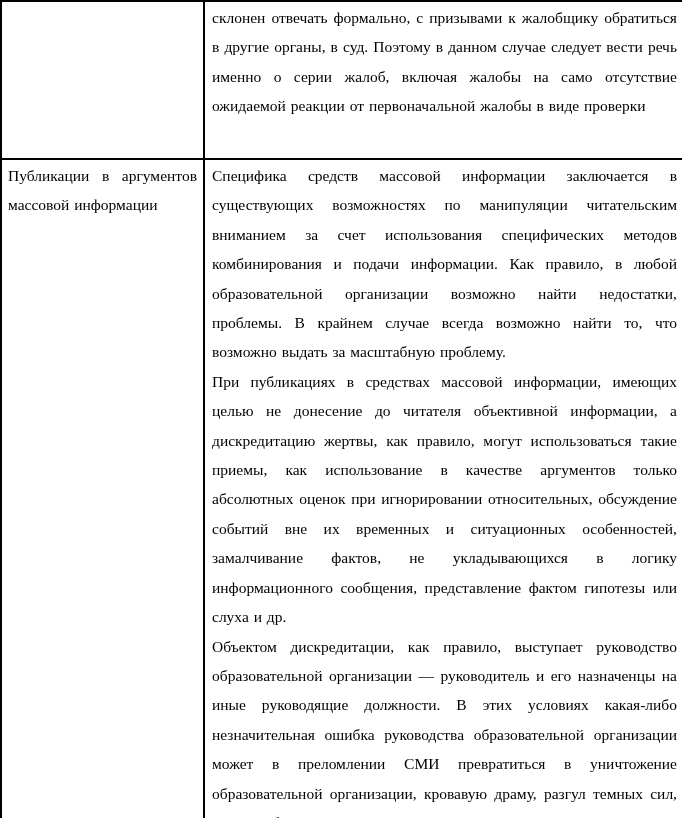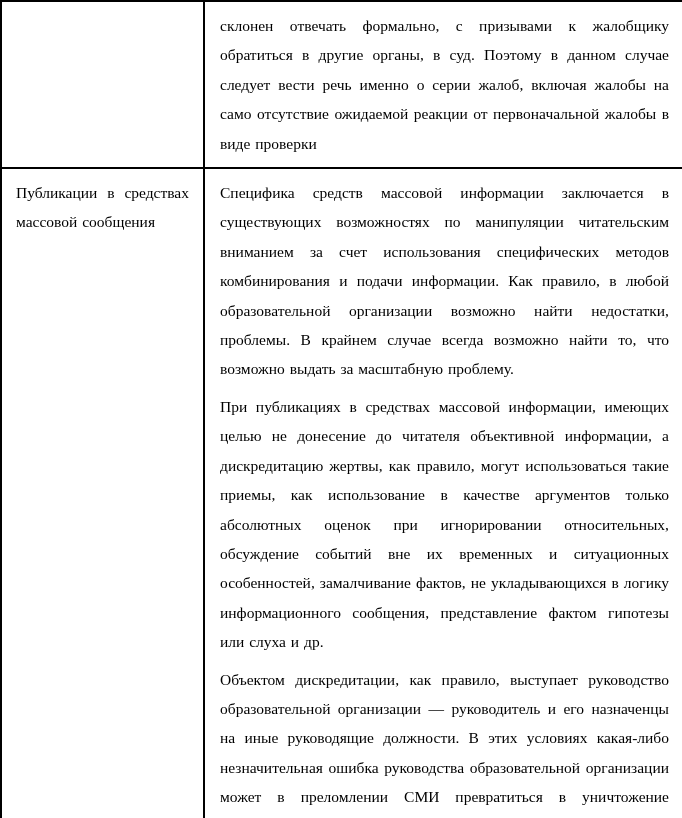--- a/index.html
+++ b/index.html
@@ -27,21 +27,21 @@
   col.c-term { width: 203px; }
   col.c-def  { width: 479px; }
   td {
     border: 2px solid #000000;
     vertical-align: top;
     padding: 1px 6px 1px 6px;
   }
   tr.row-cont td { height: 158px; }
   td.def-cell { padding-left: 7px; padding-right: 5px; }
   p {
-    margin: 8px;
+    margin: 0;
     text-align: justify;
     word-spacing: 1px;
   }
   td.term-cell p { word-spacing: 1px; }
 </style>
 </head>
 <body>
 
 <div class="page">
   <table class="doc-table">
@@ -51,21 +51,21 @@
     </colgroup>
     <tbody>
       <tr class="row-cont">
         <td class="term-cell"></td>
         <td class="def-cell">
           <p>склонен отвечать формально, с призывами к жалобщику обратиться в другие органы, в суд. Поэтому в данном случае следует вести речь именно о серии жалоб, включая жалобы на само отсутствие ожидаемой реакции от первоначальной жалобы в виде проверки</p>
         </td>
       </tr>
       <tr class="row-main">
         <td class="term-cell">
-          <p>Публикации в средствах массовой сообщения</p>
+          <p>Публикации в аргументов массовой информации</p>
         </td>
         <td class="def-cell">
           <p>Специфика средств массовой информации заключается в существующих возможностях по манипуляции читательским вниманием за счет использования специфических методов комбинирования и подачи информации. Как правило, в любой образовательной организации возможно найти недостатки, проблемы. В крайнем случае всегда возможно найти то, что возможно выдать за масштабную проблему.</p>
           <p>При публикациях в средствах массовой информации, имеющих целью не донесение до читателя объективной информации, а дискредитацию жертвы, как правило, могут использоваться такие приемы, как использование в качестве аргументов только абсолютных оценок при игнорировании относительных, обсуждение событий вне их временных и ситуационных особенностей, замалчивание фактов, не укладывающихся в логику информационного сообщения, представление фактом гипотезы или слуха и др.</p>
           <p>Объектом дискредитации, как правило, выступает руководство образовательной организации — руководитель и его назначенцы на иные руководящие должности. В этих условиях какая-либо незначительная ошибка руководства образовательной организации может в преломлении СМИ превратиться в уничтожение образовательной организации, кровавую драму, разгул темных сил, погром образования, атаку со стороны</p>
         </td>
       </tr>
     </tbody>
   </table>
 </div>

